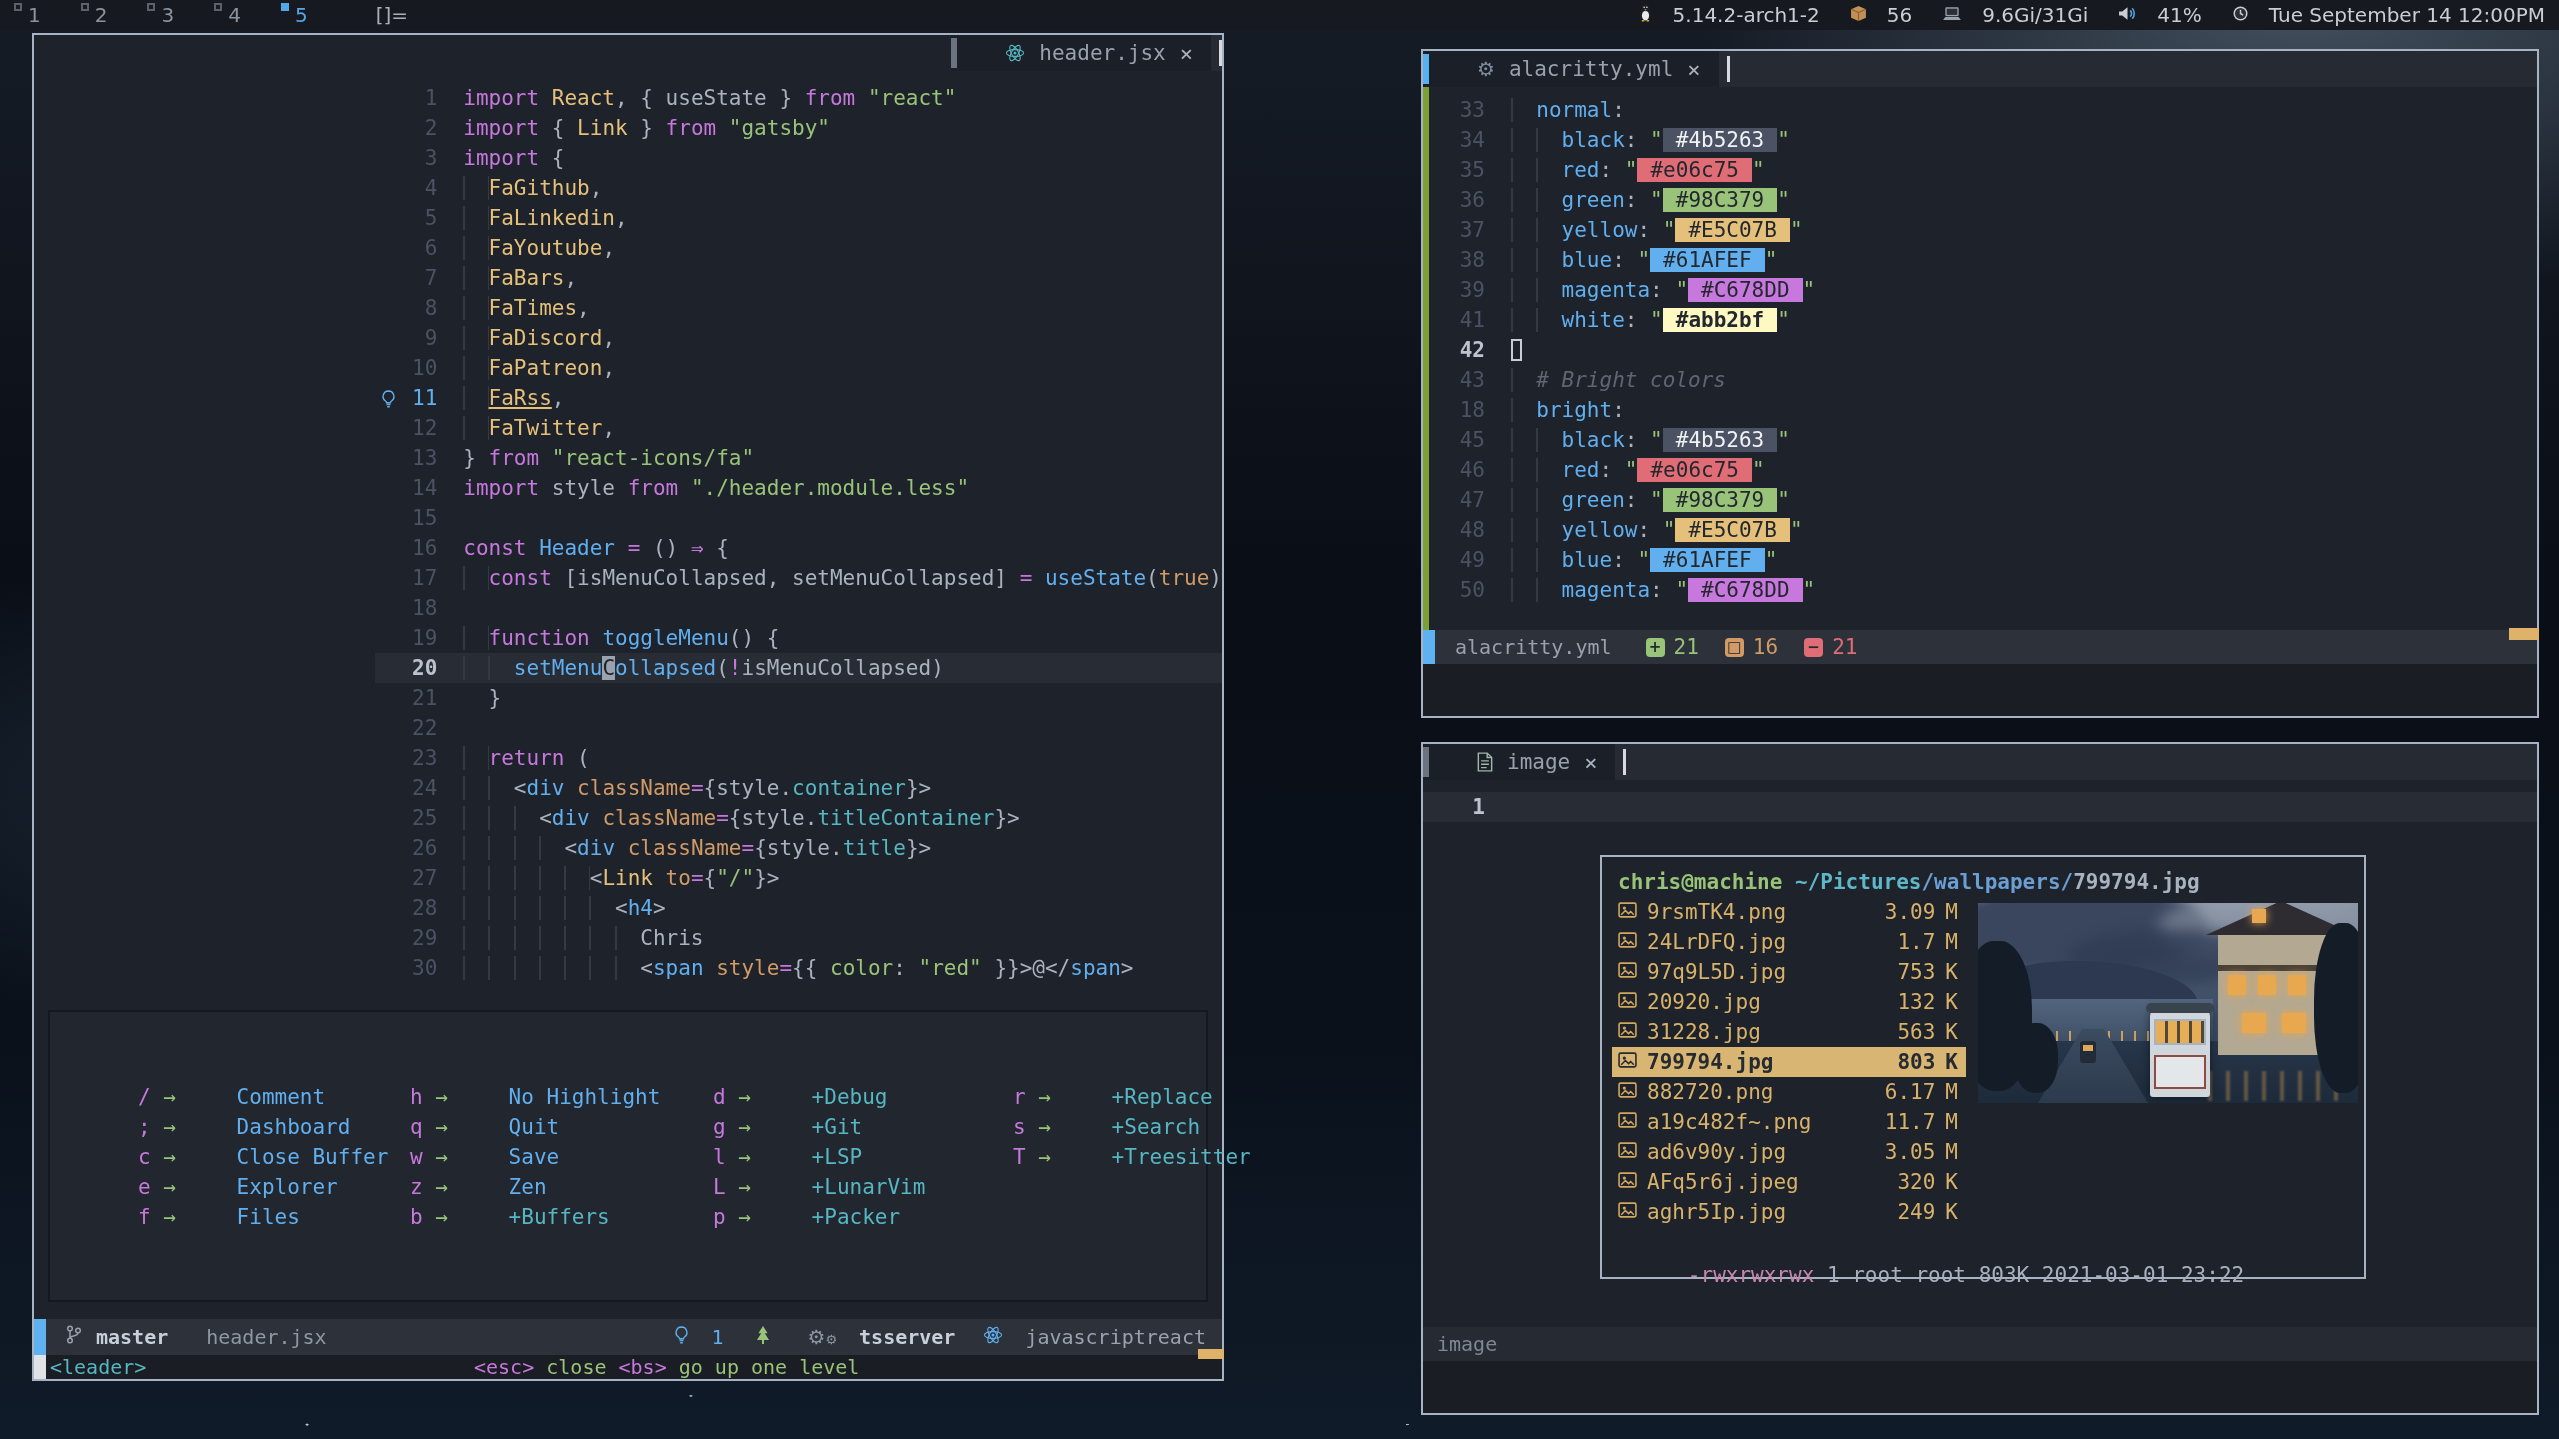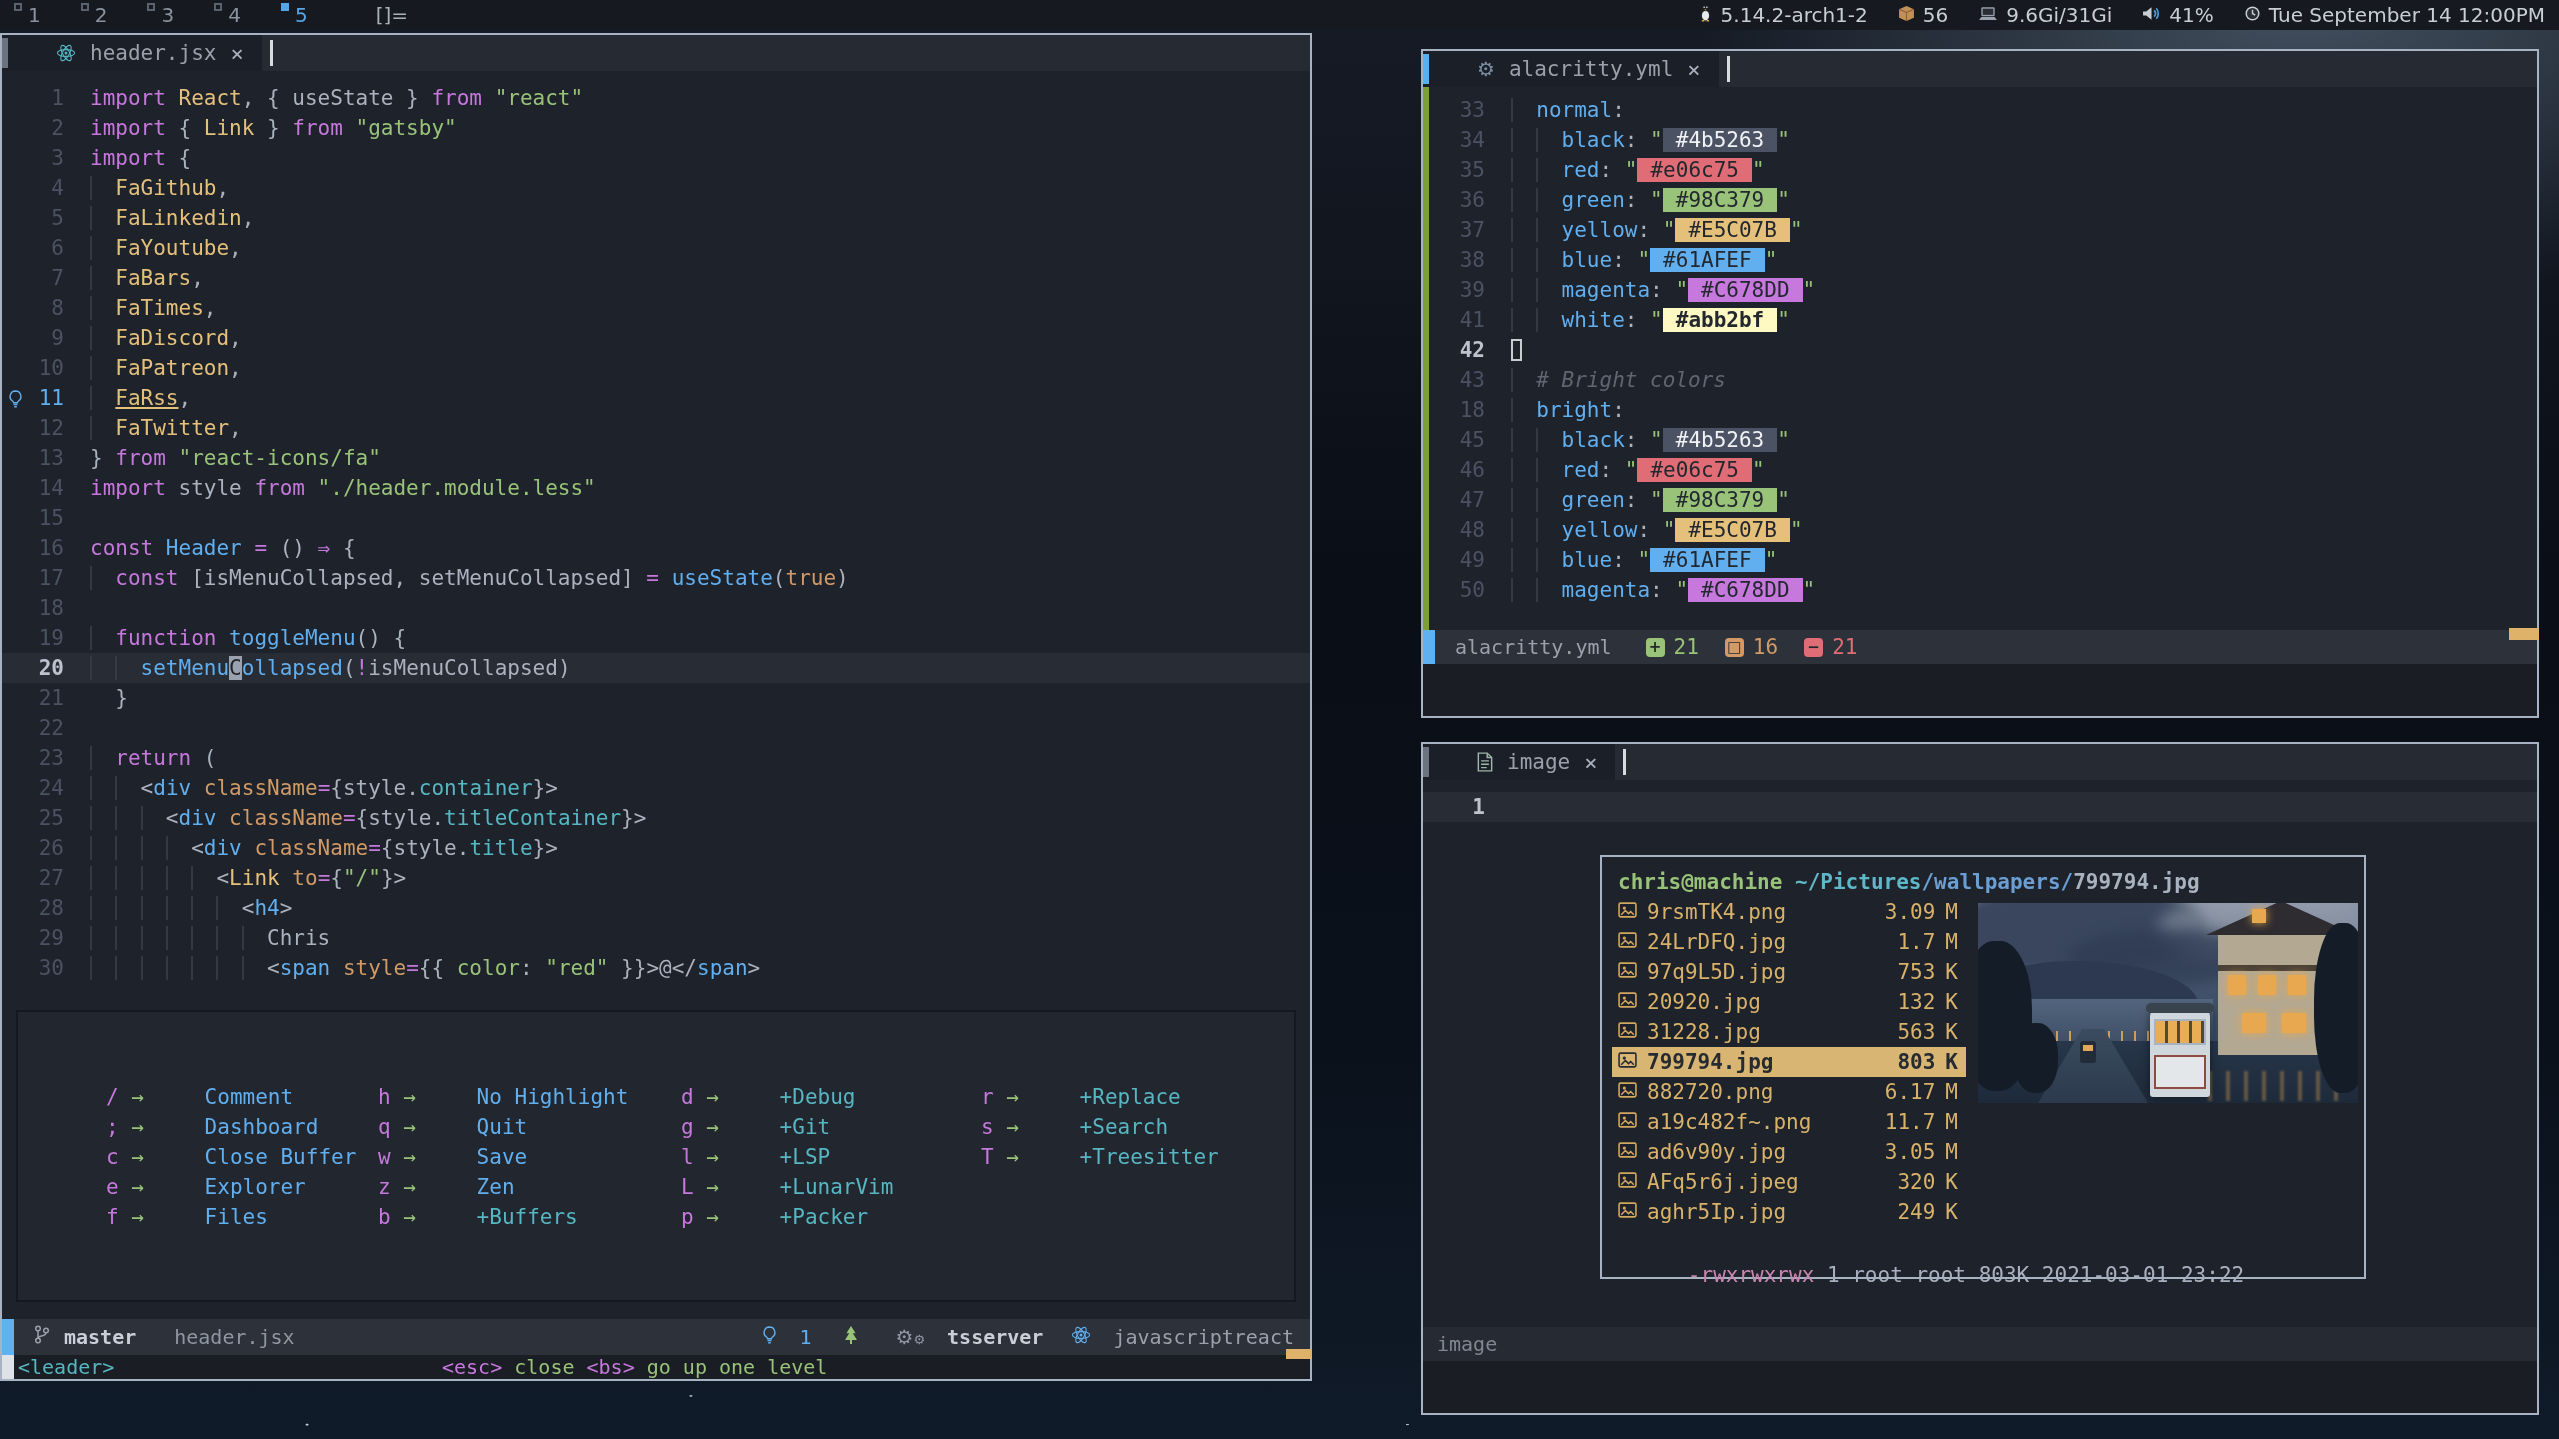--- a/index.html
+++ b/index.html
@@ -23,26 +23,26 @@
     font-family:"DejaVu Sans", sans-serif; font-size:20px; color:#8b939e; }
   .ws-wrap { display:flex; padding-left:28px; }
   .ws { position:relative; margin-right:54px; cursor:default; }
   .ws .sq { position:absolute; left:-14px; top:0px; width:8px; height:8px;
     border:2px solid #5a626d; }
   .ws.active { color:#53a6e8; }
   .ws.active .sq { border-color:#53a6e8; background:#53a6e8; }
   .layout-sym { margin-left:14px; color:#aab0b8; }
   .status-wrap { margin-left:auto; display:flex; align-items:center; gap:30px;
     padding-right:14px; color:#c9ced4; }
-  .status-item { display:flex; align-items:center; gap:8px; }
+  .status-item { display:flex; align-items:center; gap:20px; }
 
   
   .win { position:absolute; border:2px solid #a7b2c3; background:#1e222a;
     display:flex; flex-direction:column; }
-  .win-left { left:0; top:33px;  width:1312px; height:1348px; }
+  .win-left { left:32px; top:33px;  width:1192px; height:1348px;align-items:flex-end; }
   .win-top  { left:1421px; top:49px; width:1118px; height:669px; }
   .win-bot  { left:1421px; top:742px; width:1118px; height:673px; }
 
   .tabline { height:36px; flex:none; background:#262a32; display:flex;
     align-items:center; position:relative; }
   .tab { height:36px; display:flex; align-items:center; gap:14px;
     background:#1b1f27; padding:0 18px 0 54px; color:#9aa1ad; font-size:21px; }
   .tab .close { color:#aab2bf; font-size:22px; }
   .tabcursor { width:3px; height:26px; background:#d7dae0; margin-left:8px; }
   .tabstrip { position:absolute; left:0; top:3px; width:6px; height:30px;

